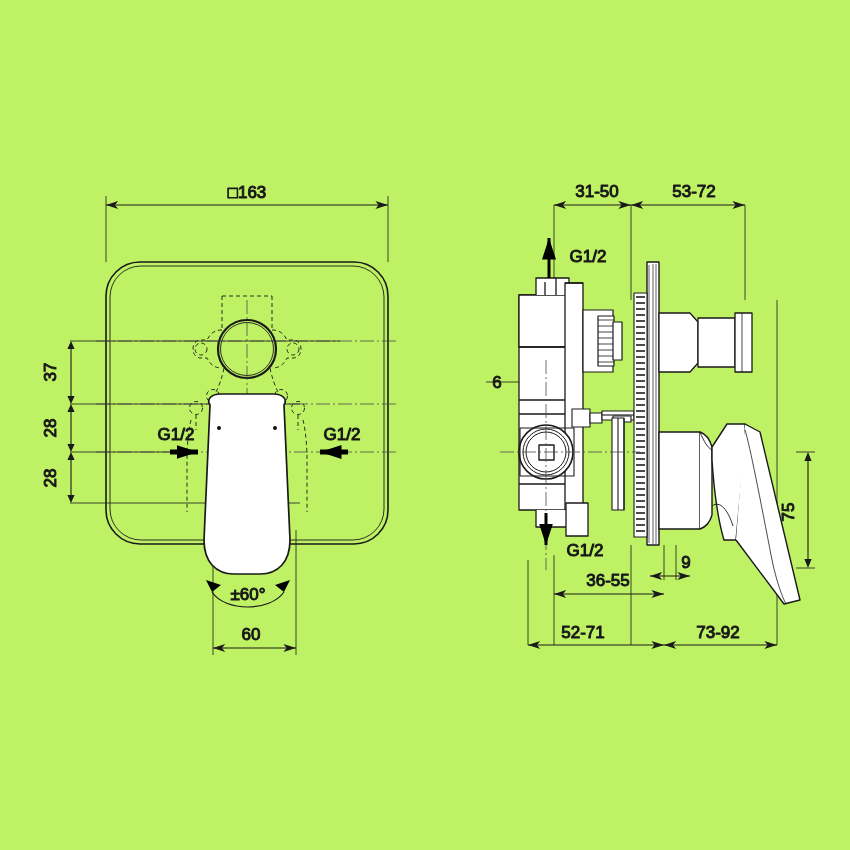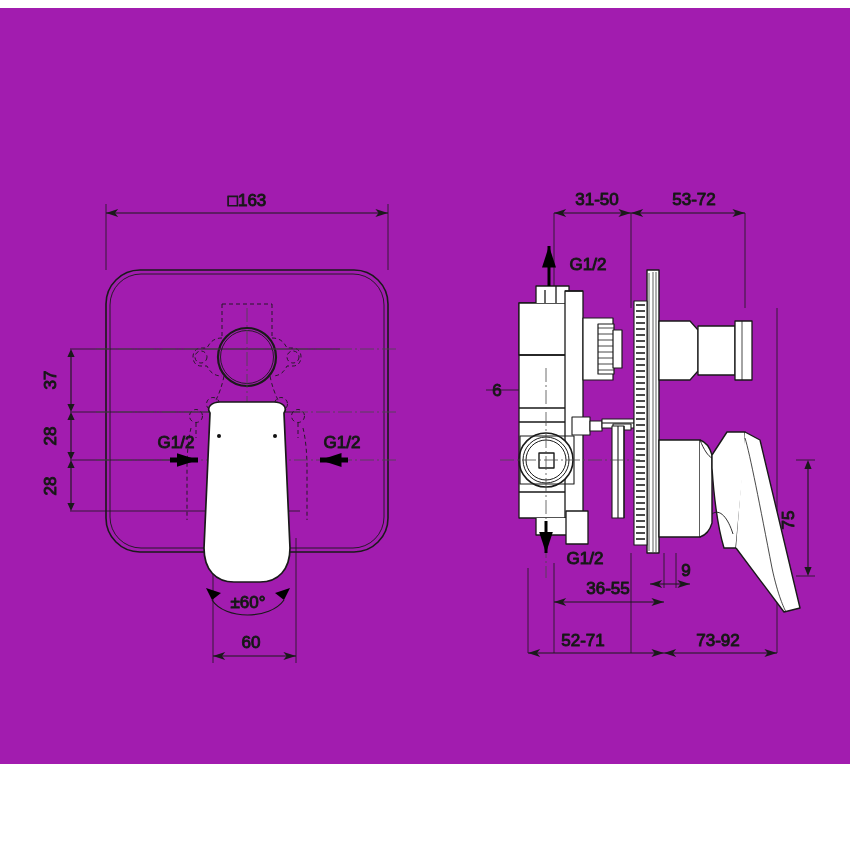--- a/index.html
+++ b/index.html
@@ -1,18 +1,18 @@
 <!DOCTYPE html>
 <html><head>
 <meta charset="utf-8">
 <style>
   html,body{margin:0;padding:0;background:#ffffff;}
   body{width:850px;height:850px;overflow:hidden;
        font-family:"Liberation Sans","DejaVu Sans",sans-serif;}
-  #sheet{position:relative;width:850px;height:756px;background:#a21caf;margin-top:8px;}
+  #sheet{position:relative;width:850px;height:850px;background:#bef264;}
   svg{display:block;}
   .dimtxt{font-family:"Liberation Sans","DejaVu Sans",sans-serif;
           font-size:17px;fill:#111;}
   .dimtxt-rot{font-family:"Liberation Sans","DejaVu Sans",sans-serif;
           font-size:17px;fill:#111;}
 </style>
 </head>
 <body>
 
 <div id="sheet">

